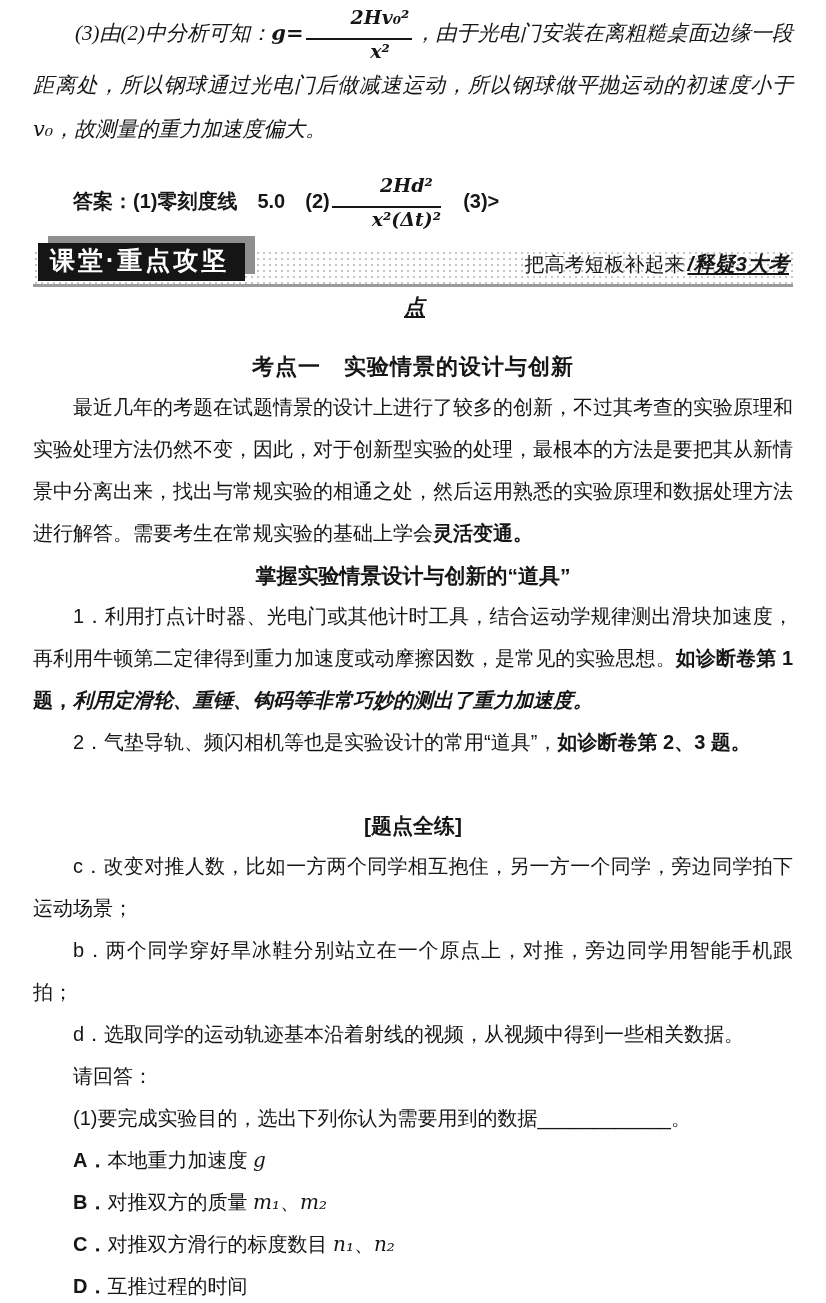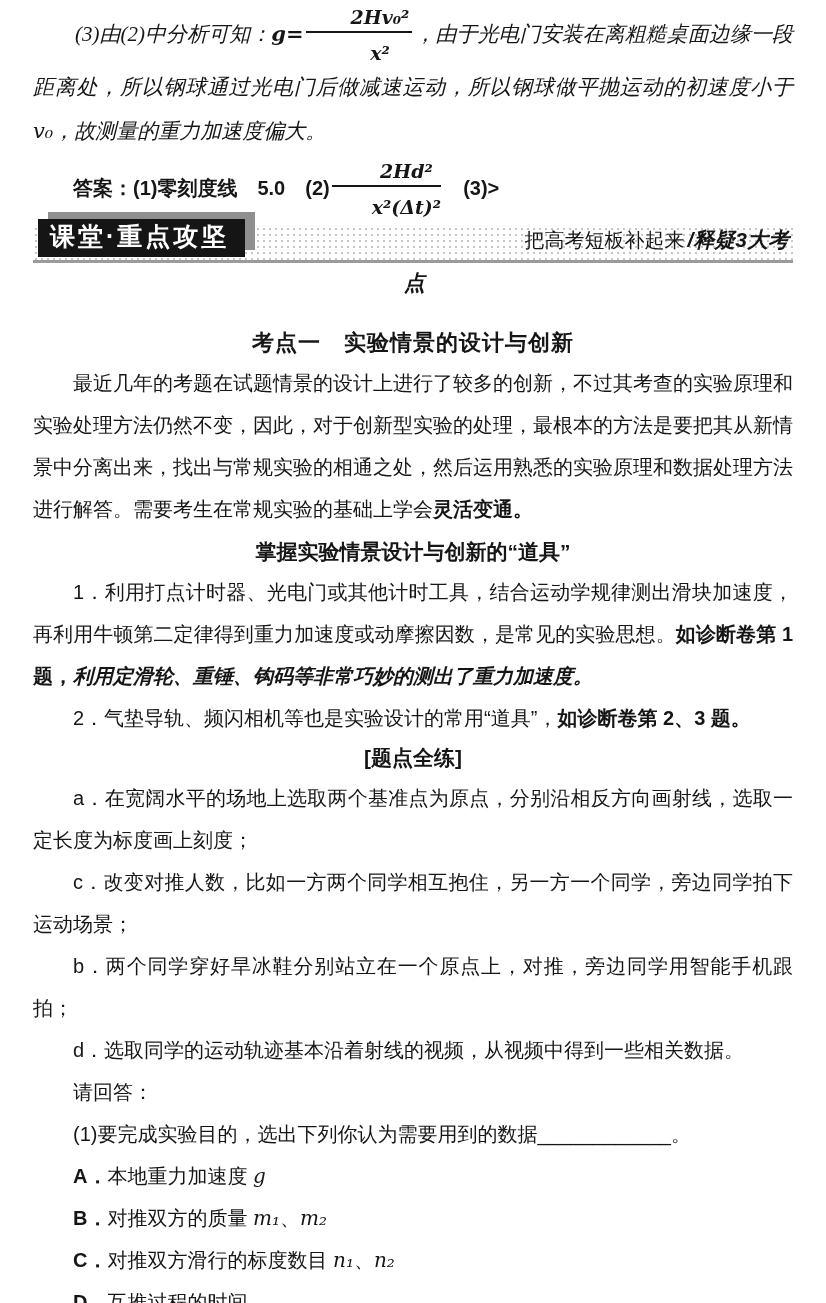--- a/index.html
+++ b/index.html
@@ -16,51 +16,51 @@
   p { margin: 0; line-height: 42px; text-align: justify; }
   .indent { text-indent: 2em; }
 
   
   .kai { font-family: "Liberation Serif", serif; font-style: italic; }
   .kai-bold { font-family: "Liberation Serif", serif; font-style: italic; font-weight: bold; }
   .bold { font-weight: bold; }
   .var { font-family: "DejaVu Serif", serif; font-style: italic; }
 
   .analysis { margin-top: 7px; line-height: 44px; font-size: 21px; }
-  .answer { margin-top: 8px; line-height: 52px; font-weight: bold; }
+  .answer { margin-top: 24px; line-height: 52px; font-weight: bold; }
 
   .frac {
     display: inline-block; vertical-align: middle; text-align: center;
     line-height: 1.15; font-family: "DejaVu Serif", serif;
     font-style: italic; font-weight: bold; font-size: 19px;
     margin: 0 2px;
   }
-  .frac .num { display: block; border-bottom: 2px solid #161616; padding: 0 3px 2px; }
-  .frac .den { display: block; padding-top: 10px; }
+  .frac .num { display: block; border-bottom: 2px solid #161616; padding: 0 3px 9px; }
+  .frac .den { display: block; padding-top: 1px; }
 
   
   .banner {
-    margin-top: 8px; height: 37px; position: relative;
+    margin-top: 20px; height: 37px; position: relative;
     background-image: radial-gradient(#c6c6c6 1px, transparent 1.3px);
     background-size: 6px 6px;
     border-bottom: 3px solid #9b9b9b;
   }
   .banner-badge {
     position: absolute; left: 5px; bottom: 3px;
     background: #151515; color: #ffffff;
     font-weight: bold; font-size: 25px; letter-spacing: 3px;
     padding: 1px 16px 4px 12px;
     box-shadow: 10px -7px 0 #8f8f8f;
     white-space: nowrap;
   }
   .banner-tagline { position: absolute; right: 4px; bottom: 6px; font-size: 20px; white-space: nowrap; }
-  .tag-bold { font-weight: bold; font-style: italic; font-size: 21px; margin-left: 3px; }
+  .tag-bold { font-weight: bold; font-style: italic; font-size: 21px; margin-left: 3px; text-decoration: underline; }
   .wrap-line { text-align: center; line-height: 40px; }
 
-  .h-center { text-align: center; font-weight: bold; line-height: 38px; }
+  .h-center { text-align: center; font-weight: bold; line-height: 38px; margin-top: 44px; }
   .section-heading { margin-top: 21px; font-size: 22px; letter-spacing: 1px; }
   .sub-heading { margin-top: 3px; font-size: 21px; }
   .practice-heading { font-size: 21px; }
 </style>
 </head>
 <body>
 
 <div class="page">
 
   <p class="analysis indent kai">
@@ -95,21 +95,20 @@
     <span>1．利用打点计时器、光电门或其他计时工具，结合运动学规律测出滑块加速度，再利用牛顿第二定律得到重力加速度或动摩擦因数，是常见的实验思想。</span><span class="bold">如诊断卷第 1 题，</span><span class="kai-bold">利用定滑轮、重锤、钩码等非常巧妙的测出了重力加速度。</span>
   </p>
 
   <p class="indent">
     <span>2．气垫导轨、频闪相机等也是实验设计的常用“道具”，</span><span class="bold">如诊断卷第 2、3 题。</span>
   </p>
 
   <p class="h-center practice-heading">[题点全练]</p>
 
 
-  <p class="indent">a．在宽阔水平的场地上选取两个基准点为原点，分别沿相反方向画射线，选取一定长度为标度画上刻度；</p>
   <p class="indent">c．改变对推人数，比如一方两个同学相互抱住，另一方一个同学，旁边同学拍下运动场景；</p>
   <p class="indent">b．两个同学穿好旱冰鞋分别站立在一个原点上，对推，旁边同学用智能手机跟拍；</p>
   <p class="indent">d．选取同学的运动轨迹基本沿着射线的视频，从视频中得到一些相关数据。</p>
 
   <p class="indent">请回答：</p>
 
   <p class="indent">
     <span>(1)要完成实验目的，选出下列你认为需要用到的数据</span><span>____________</span><span>。</span>
   </p>
 

